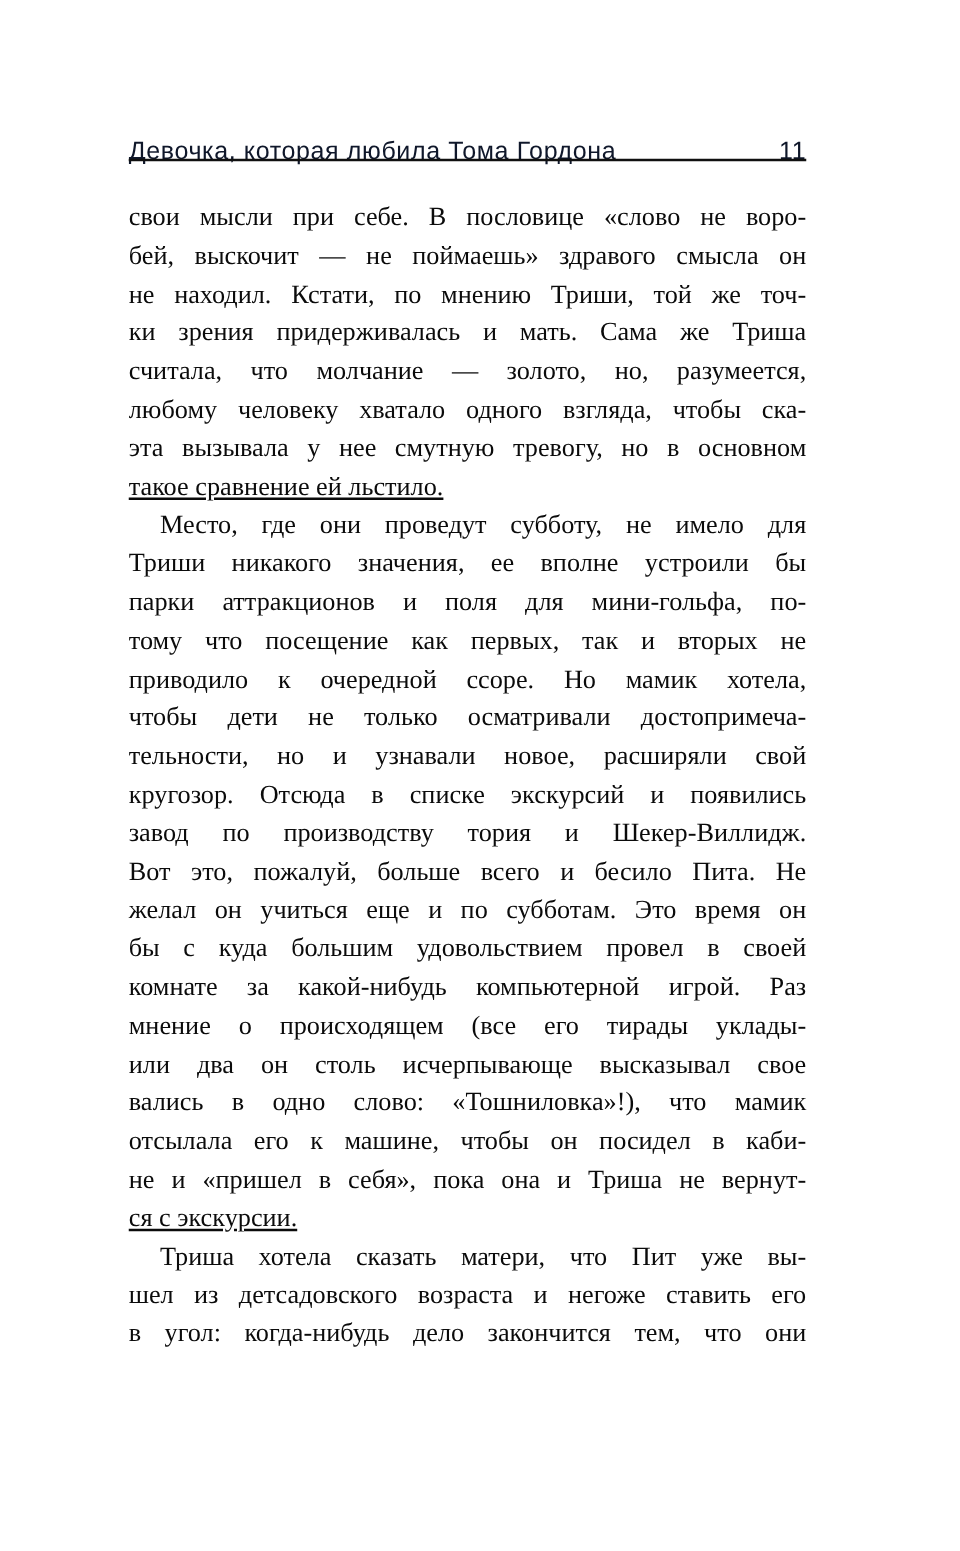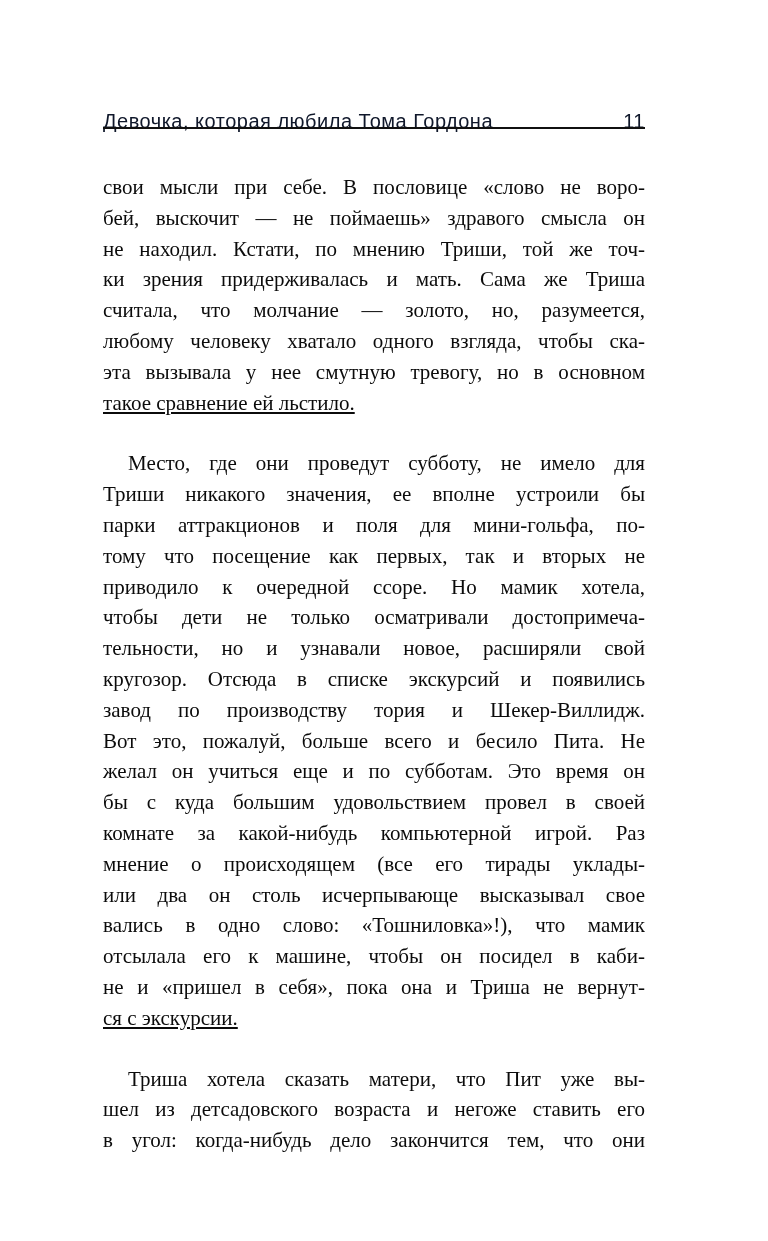--- a/index.html
+++ b/index.html
@@ -33,38 +33,37 @@
     position: absolute;
     left: 103px;
     top: 127px;
     width: 542px;
     height: 0;
     border-top: 2px solid #101010;
   }
   .page-body {
     position: absolute;
     left: 103px;
-    top: 172px;
+    top: 158px;
     width: 542px;
     font-family: "Liberation Serif", serif;
     font-size: 21px;
     line-height: 30.8px;
     color: #0b0b0b;
   }
   .line {
     text-align: justify;
     text-align-last: justify;
   }
   .line.flush {
     text-align-last: left;
     text-decoration: underline;
   }
   .line.indent {
     text-indent: 25px;
-    margin-top: 30px;
   }
 </style>
 </head>
 <body>
 
 <div class="page">
   <div class="running-header">
     <span>Девочка, которая любила Тома Гордона</span>
     <span>11</span>
   </div>

